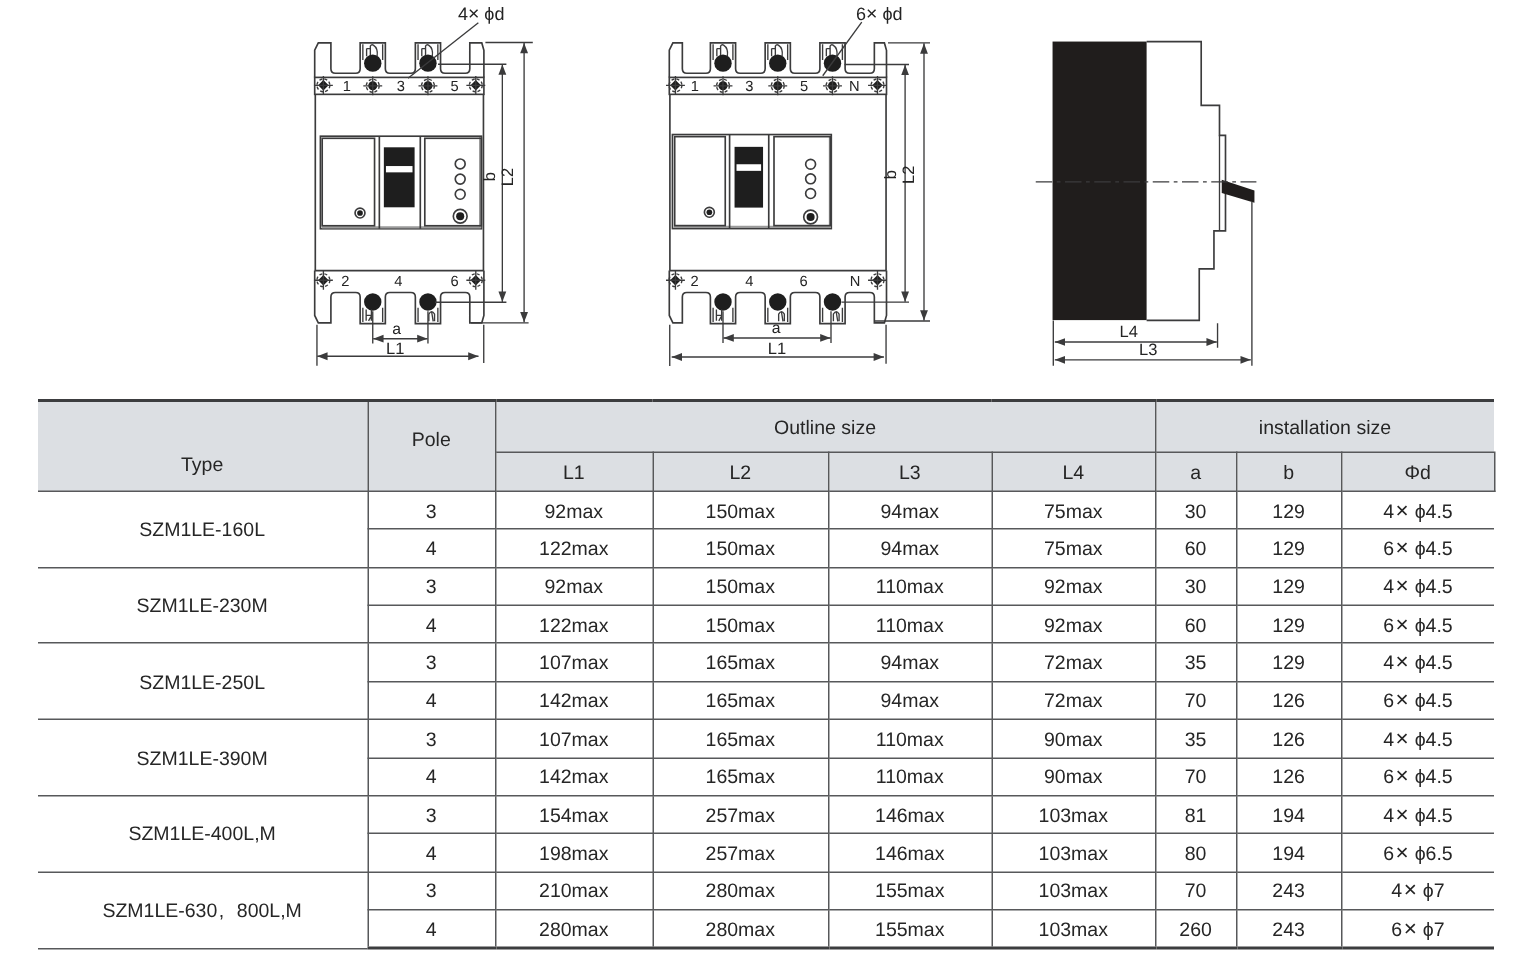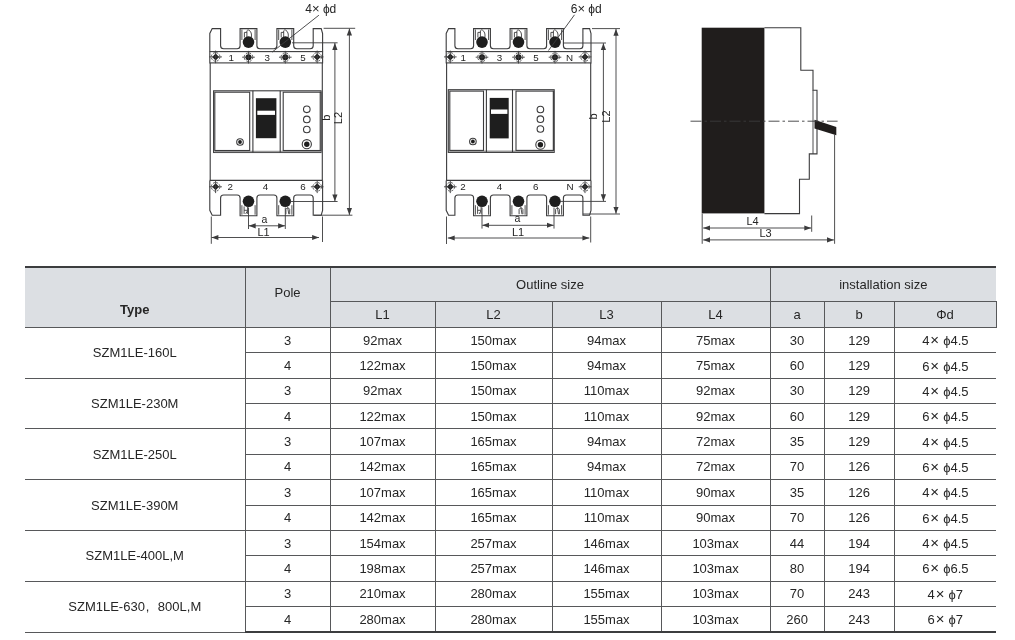--- a/index.html
+++ b/index.html
@@ -289,21 +289,21 @@
         <col style="width:117px">
         <col style="width:109px">
         <col style="width:109px">
         <col style="width:54px">
         <col style="width:70px">
         <col style="width:102px">
 </colgroup>
 
 <tbody>
         <tr class="r1">
-<th class="hd bl0" rowspan="2" style="padding-top:24px;font-weight:bold;">Type</th>
+<th class="hd bl0" rowspan="2" style="padding-top:24px;">Type</th>
 <th class="hd" rowspan="2" style="padding-bottom:11px;margin-top:12px;">Pole</th>
 <th class="hd" colspan="4">Outline size</th>
 <th class="hd br0" colspan="3">installation size</th>
 </tr>
 <tr class="r2">
 <th class="hd">L1</th>
           <th class="hd">L2</th>
           <th class="hd">L3</th>
           <th class="hd">L4</th>
 <th class="hd">a</th>
@@ -399,21 +399,21 @@
           <td class="br0">6<span class="mx">×</span>ϕ4.5</td>
         </tr>
 
 <tr class="dr">
           <td class="bl0" rowspan="2">SZM1LE-400L,M</td>
           <td>3</td>
           <td>154max</td>
           <td>257max</td>
           <td>146max</td>
           <td>103max</td>
-          <td>44</td>
+          <td>81</td>
           <td>194</td>
           <td class="br0">4<span class="mx">×</span>ϕ4.5</td>
         </tr>
 <tr class="dr">
           <td>4</td>
           <td>198max</td>
           <td>257max</td>
           <td>146max</td>
           <td>103max</td>
           <td>80</td>

